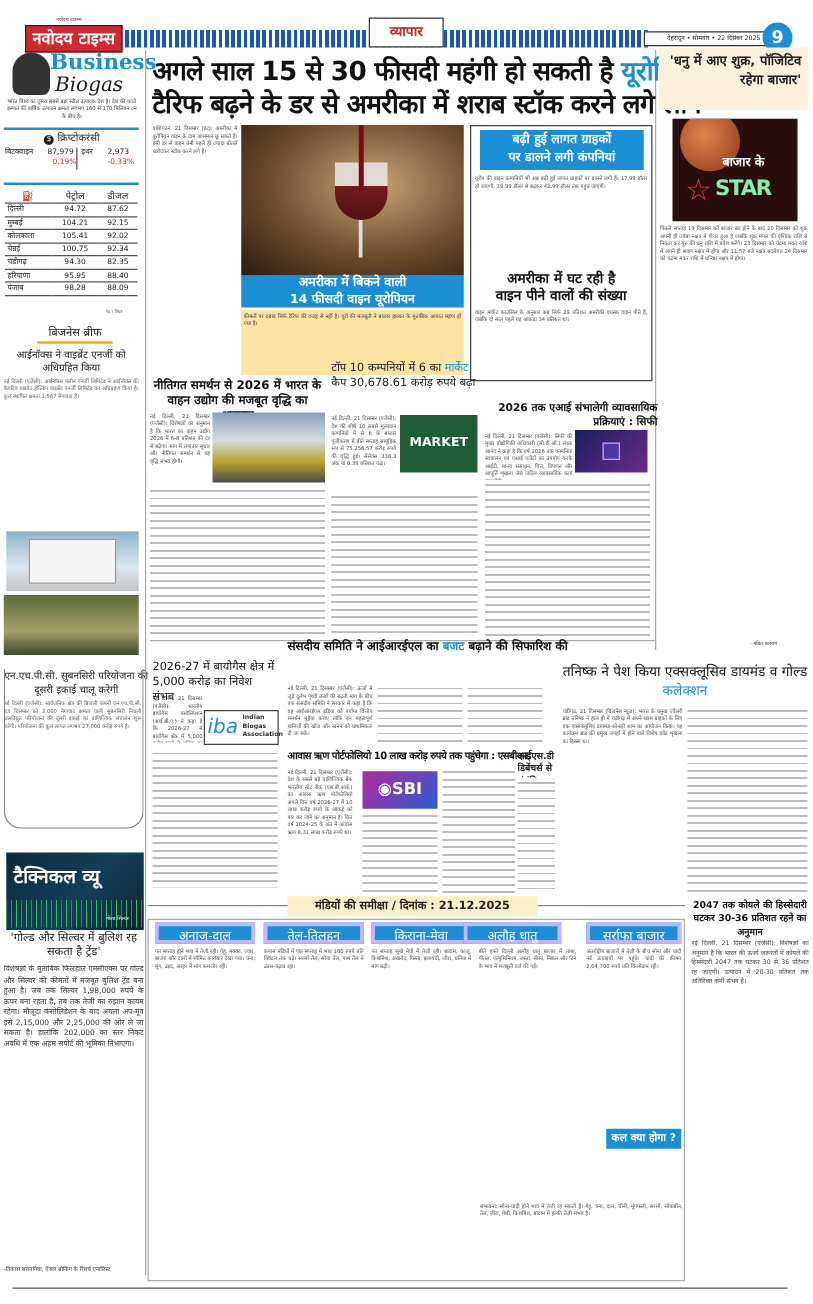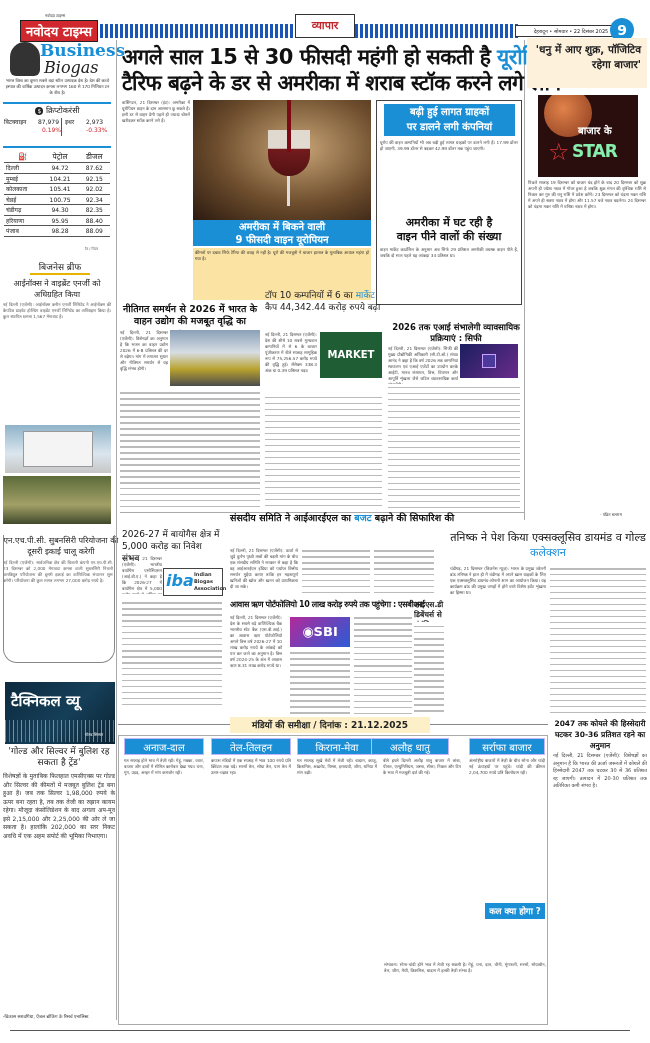--- a/index.html
+++ b/index.html
@@ -25,21 +25,21 @@
 #bf-title{left:40px;top:40px;font-size:17px;font-weight:bold;color:#1a8fd6;font-family:"DejaVu Serif",serif}
 #bf-sub{left:44px;top:58px;font-size:16px;font-style:italic;font-family:"DejaVu Serif",serif}
 #bf-head{left:10px;top:42px;width:30px;height:34px;border-radius:15px 15px 6px 6px;background:#333}
 table{border-collapse:collapse}
 #fuel td,#fuel th{font-size:6px;border-bottom:1px solid #555;padding:1px 2px;text-align:center}
 #fuel th{font-size:7.5px;font-weight:normal}
 #fuel td:first-child{text-align:left}
 .box-blue{background:#1a8fd6;color:#fff;font-weight:bold;text-align:center}
 .boxed{border:1px solid #444}
 .redtxt{color:#d0282e}
-.mandi-head{background:#1a8fd6;color:#fff;font-size:10px;text-align:center;height:17px;line-height:17px;border:1px solid #c4b5fd}
+.mandi-head{background:#1a8fd6;color:#fff;font-size:10px;text-align:center;height:17px;line-height:17px;border:3px solid #c4b5fd}
 </style>
 </head>
 <body>
 
 <div class="abs" id="masthead-small">नवोदय टाइम्स</div>
 <div class="abs" id="masthead">नवोदय टाइम्स</div>
 <div class="abs" id="barcode"></div>
 <div class="abs" id="section-tab">व्यापार</div>
 <div class="abs" id="dateline">देहरादून • सोमवार • 22 दिसंबर 2025</div>
 <div class="abs" id="page-no">9</div>
@@ -142,21 +142,21 @@
 <div class="abs hl" id="headline2">टैरिफ बढ़ने के डर से अमरीका में शराब स्टॉक करने लगे लोग</div>
 
 <div class="abs txt" style="left:122px;top:100px;width:68px;height:155px;color:#444">वाशिंगटन, 21 दिसम्बर (इंट): अमरीका में यूरोपियन वाइन के दाम आसमान छू सकते हैं। इसी डर से वाइन प्रेमी पहले ही ज्यादा बोतलें खरीदकर स्टॉक करने लगे हैं।</div>
 <div class="abs" style="left:193px;top:100px;width:178px;height:120px;background:radial-gradient(ellipse at 60% 40%,#c8a476,#6d4d2d 55%,#2b1a0f)">
   <div class="abs" style="left:75px;top:30px;width:42px;height:46px;border-radius:0 0 21px 21px;background:linear-gradient(#e6e2dc 40%,#6b0d14 41%,#4a060c);opacity:.9"></div>
   <div class="abs" style="left:94px;top:0;width:4px;height:52px;background:#7a0a14"></div>
   <div class="abs" style="left:94px;top:76px;width:3px;height:30px;background:#ddd"></div>
 </div>
 <div class="abs box-blue" style="left:193px;top:220px;width:178px;height:26px;font-size:10px;line-height:13px">
   <div>अमरीका में बिकने वाली</div>
-  <div>9 फीसदी वाइन यूरोपियन</div>
+  <div>14 फीसदी वाइन यूरोपियन</div>
 </div>
 <div class="abs txt" style="left:193px;top:248px;width:178px;height:52px;background:#fbe3a4;padding:2px;color:#333">कीमतों पर दबाव सिर्फ टैरिफ की वजह से नहीं है। यूरो की मजबूती ने बाजार हालात के मुताबिक आयात महंगा हो गया है।</div>
 
 <div class="abs boxed" style="left:376px;top:100px;width:146px;height:205px"></div>
 <div class="abs box-blue" style="left:384px;top:104px;width:131px;height:32px;font-size:10px;line-height:15px">
   <div>बढ़ी हुई लागत ग्राहकों</div>
   <div>पर डालने लगी कंपनियां</div>
 </div>
 <div class="abs txt" style="left:380px;top:140px;width:138px;height:76px;color:#444">यूरोप की वाइन कम्पनियों भी अब बढ़ी हुई लागत ग्राहकों पर डालने लगी हैं। 17.99 डॉलर हो जाएगी, 39.99 डॉलर से बढ़कर 42.99 डॉलर तक पहुंच जाएगी।</div>
 <div class="abs" style="left:380px;top:216px;width:138px;font-size:11px;font-weight:bold;line-height:14px;text-align:center;color:#111">
@@ -177,39 +177,39 @@
 <div class="abs txt" style="left:528px;top:180px;width:118px;height:330px;color:#444">पिछले सप्ताह 19 दिसम्बर को बाजार बंद होने के बाद 20 दिसम्बर को शुक्र अपनी ही ज्येष्ठा नक्षत्र में गोचर हुआ है जबकि शुक्र मंगल की वृश्चिक राशि से निकल कर गुरु की धनु राशि में प्रवेश करेंगे। 23 दिसम्बर को चंद्रमा मकर राशि में अपने ही श्रवण नक्षत्र में होगा और 11.57 बजे नक्षत्र बदलेगा। 24 दिसम्बर को चंद्रमा मकर राशि में धनिष्ठा नक्षत्र में होगा।</div>
 <div class="abs" style="left:600px;top:512px;font-size:4px;color:#333">- पंडित बलराम</div>
 
 <div class="abs" style="left:120px;top:303px;width:140px;font-size:9.5px;font-weight:bold;line-height:12px;text-align:center;color:#111">नीतिगत समर्थन से 2026 में भारत के वाहन उद्योग की मजबूत वृद्धि का अनुमान</div>
 <div class="abs txt" style="left:120px;top:330px;width:48px;height:58px;color:#444">नई दिल्ली, 21 दिसम्बर (एजेंसी): विशेषज्ञों का अनुमान है कि भारत का वाहन उद्योग 2026 में 6-8 प्रतिशत की दर से बढ़ेगा। मांग में लगातार सुधार और नीतिगत समर्थन से यह वृद्धि संभव होगी।</div>
 <div class="abs" style="left:170px;top:330px;width:90px;height:56px;background:linear-gradient(#8aa0b8,#d7dde3 40%,#b8a22e 70%,#4c4c4c)"></div>
 <div class="abs txt lines" style="left:120px;top:390px;width:140px;height:120px"></div>
 
 <div class="abs" style="left:265px;top:289px;width:120px;font-size:9px;line-height:12px">
   <span>टॉप 10 कम्पनियों में 6 का </span><span class="blue">मार्केट</span>
-  <div>कैप 44,342.44 करोड़ रुपये बढ़ा</div>
+  <div>कैप 30,678.61 करोड़ रुपये बढ़ा</div>
 </div>
 <div class="abs txt" style="left:265px;top:332px;width:52px;height:60px;color:#444">नई दिल्ली, 21 दिसम्बर (एजेंसी): देश की शीर्ष 10 सबसे मूल्यवान कम्पनियों में से 6 के बाजार पूंजीकरण में बीते सप्ताह सामूहिक रूप से 75,256.57 करोड़ रुपये की वृद्धि हुई। सेंसेक्स 338.3 अंक या 0.39 प्रतिशत चढ़ा।</div>
 <div class="abs" style="left:320px;top:332px;width:62px;height:46px;background:#1f5e34;color:#fff;font-weight:bold;font-size:10px;text-align:center;line-height:46px">MARKET CAP</div>
 <div class="abs txt lines" style="left:265px;top:395px;width:117px;height:115px"></div>
 
-<div class="abs" style="left:386px;top:322px;width:140px;font-size:8.5px;font-weight:bold;line-height:11px;text-align:center;color:#111">2026 तक एआई संभालेगी व्यावसायिक प्रक्रियाएं : सिफी</div>
+<div class="abs" style="left:386px;top:322px;width:140px;font-size:8.5px;font-weight:bold;line-height:11px;text-align:right;color:#111">2026 तक एआई संभालेगी व्यावसायिक प्रक्रियाएं : सिफी</div>
 <div class="abs txt" style="left:388px;top:346px;width:70px;height:38px;color:#444">नई दिल्ली, 21 दिसम्बर (एजेंसी): सिफी की मुख्य प्रौद्योगिकी अधिकारी (सी.टी.ओ.) संध्या आनंद ने कहा है कि वर्ष 2026 तक कम्पनियां स्वचालन एवं एआई एजेंटों का उपयोग करके आईटी, मानव संसाधन, वित्त, विपणन और आपूर्ति शृंखला जैसे जटिल व्यावसायिक कार्य संभालेंगी।</div>
 <div class="abs" style="left:460px;top:344px;width:58px;height:34px;background:linear-gradient(135deg,#1b1f5f,#6a2b8c)">
   <div class="abs" style="left:22px;top:10px;width:14px;height:14px;background:#4b3a9c;border:1px solid #c9a2ff"></div>
 </div>
 <div class="abs txt lines" style="left:388px;top:385px;width:132px;height:125px"></div>
 
 <div class="abs" style="left:120px;top:512px;width:405px;height:1px;background:#aaa"></div>
 
 <div class="abs" style="left:122px;top:528px;width:100px;font-size:9px;font-weight:normal;line-height:12px;color:#111">2026-27 में बायोगैस क्षेत्र में 5,000 करोड़ का निवेश संभव</div>
 <div class="abs txt" style="left:122px;top:556px;width:40px;height:38px;color:#444">नई दिल्ली, 21 दिसम्बर (एजेंसी): भारतीय बायोगैस एसोसिएशन (आई.बी.ए.) ने कहा है कि 2026-27 में बायोगैस क्षेत्र में 5,000 करोड़ रुपये से अधिक का निवेश होने की संभावना है। अब तक 100 से अधिक कंप्रेस्ड बायोगैस (सी.बी.जी.) संयंत्र चालू हो चुके हैं।</div>
 <div class="abs boxed" style="left:163px;top:568px;width:60px;height:28px;background:#fff">
-  <div class="abs" style="left:2px;top:2px;font-size:16px;font-weight:bold;font-style:italic;color:#1a8fd6">iba</div>
+  <div class="abs" style="left:2px;top:2px;font-size:16px;font-weight:normal;font-style:italic;color:#1a8fd6">iba</div>
   <div class="abs" style="left:30px;top:2px;font-size:5px;line-height:7px;color:#333;font-weight:bold">
     <div>Indian</div>
     <div>Biogas</div>
     <div>Association</div>
   </div>
 </div>
 <div class="abs txt lines" style="left:122px;top:600px;width:100px;height:110px"></div>
 
 <div class="abs" style="left:230px;top:512px;width:210px;font-size:9.5px;font-weight:bold;color:#111;white-space:nowrap">
   <span>संसदीय समिति ने आईआरईएल का </span><span class="blue">बजट</span><span> बढ़ाने की सिफारिश की</span>

